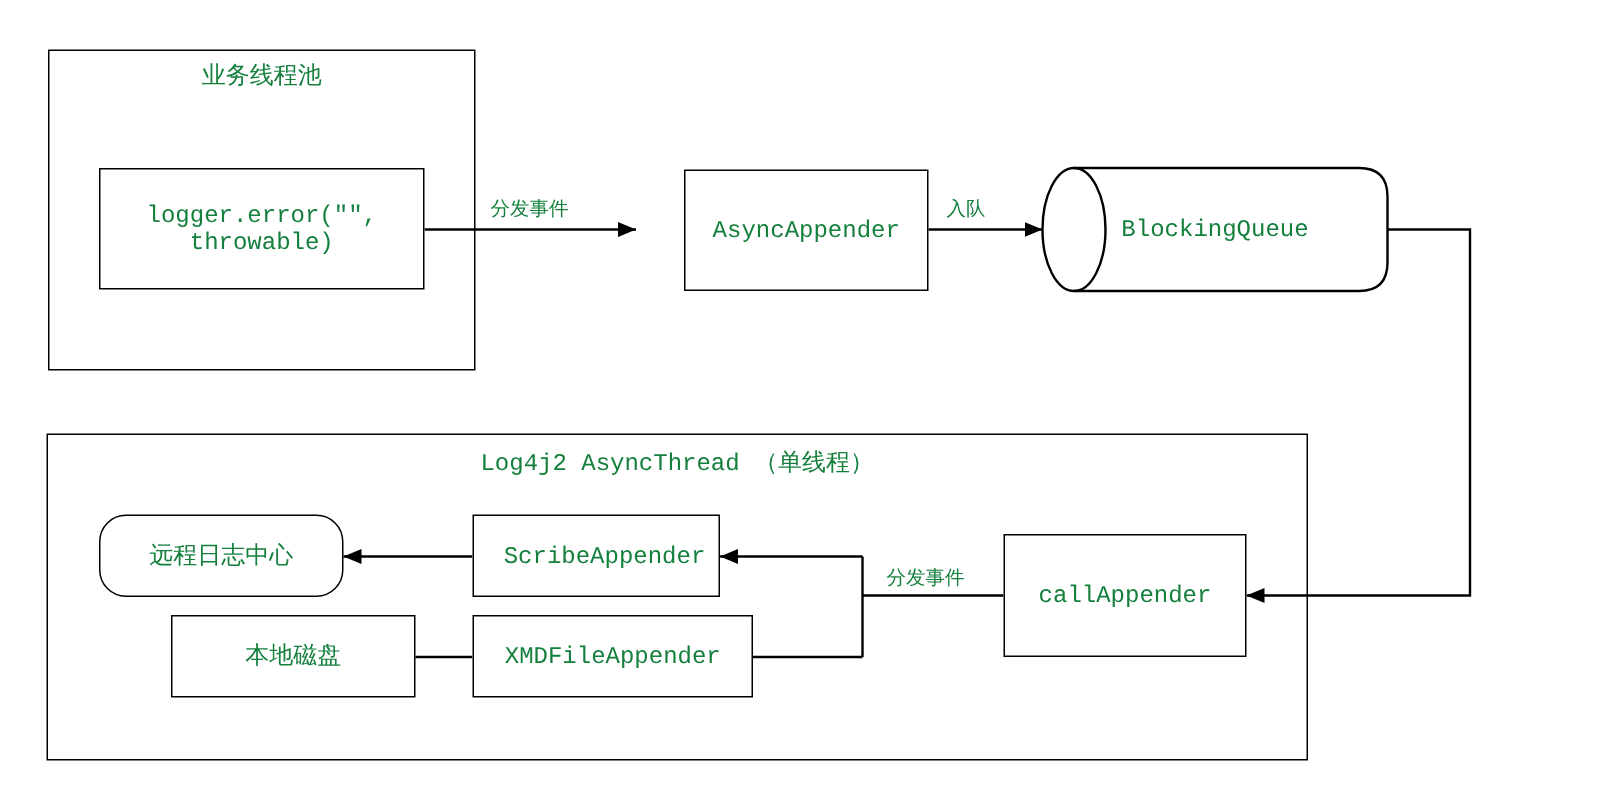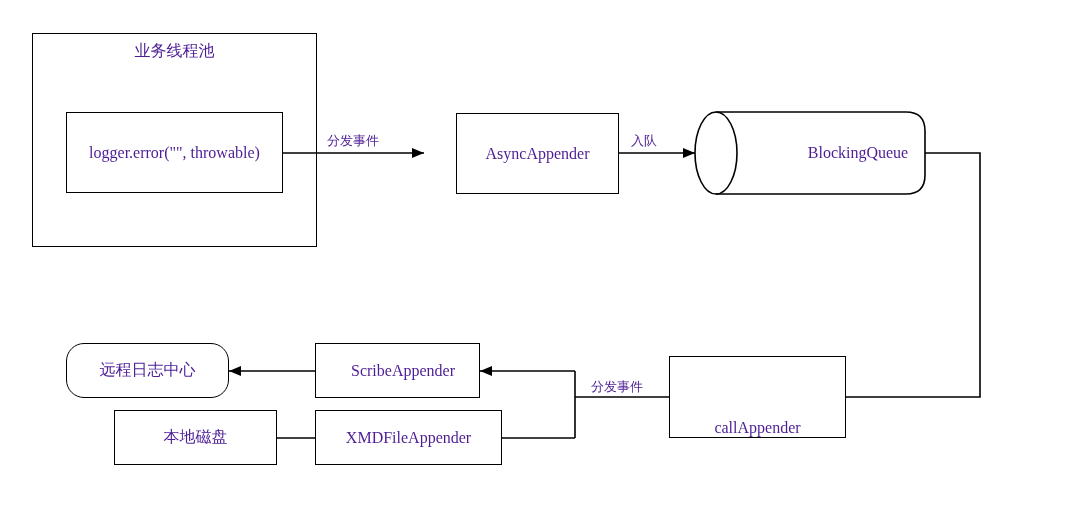--- a/index.html
+++ b/index.html
@@ -5,22 +5,22 @@
   html, body {
     margin: 0;
     padding: 0;
     background: #ffffff;
   }
   .canvas {
     position: relative;
     width: 1080px;
     height: 530px;
     background: #ffffff;
-    font-family: Liberation Serif, serif;
-    color: #4c1d95;
+    font-family: Liberation Mono, monospace;
+    color: #15803d;
     overflow: hidden;
   }
   .wires {
     position: absolute;
     left: 0;
     top: 0;
     width: 1080px;
     height: 530px;
   }
   .group-box {
@@ -46,21 +46,20 @@
     font-size: 16px;
     text-align: center;
   }
   .cyl-label {
     position: absolute;
     display: flex;
     align-items: center;
     justify-content: center;
     font-size: 16px;
     background: transparent;
-    margin-left: 48px;
   }
   .edge-label {
     position: absolute;
     transform: translate(-50%, -50%);
     background: #ffffff;
     font-size: 13px;
     line-height: 17px;
     white-space: nowrap;
     padding: 0 1px;
   }
@@ -109,38 +108,41 @@
   </div>
 
   <div class="node-box" style="left:424px; top:113px; width:163px; height:81px;margin-left:32px;">
     <span>AsyncAppender</span>
   </div>
 
   <div class="cyl-label" style="left:695px; top:112px; width:230px; height:82px;">
     <span>BlockingQueue</span>
   </div>
 
+  <div class="group-box" style="left:31px; top:289px; width:841px; height:218px; padding-top:11px;">
+    <div class="group-title">Log4j2 AsyncThread （单线程）</div>
+  </div>
 
   <div class="node-box" style="left:66px; top:343px; width:163px; height:55px;border-radius:18px;">
     <span>远程日志中心</span>
   </div>
 
   <div class="node-box" style="left:315px; top:343px; width:165px; height:55px;padding-left:11px;">
     <span>ScribeAppender</span>
   </div>
 
   <div class="node-box" style="left:66px; top:410px; width:163px; height:55px;margin-left:48px;">
     <span>本地磁盘</span>
   </div>
 
   <div class="node-box" style="left:315px; top:410px; width:187px; height:55px;">
     <span>XMDFileAppender</span>
   </div>
 
-  <div class="node-box" style="left:669px; top:356px; width:177px; height:82px;align-items:flex-end;">
+  <div class="node-box" style="left:669px; top:356px; width:162px; height:82px;">
     <span>callAppender</span>
   </div>
 
   <div class="edge-label" style="left:353px; top:140px;">分发事件</div>
   <div class="edge-label" style="left:644px; top:140px;">入队</div>
   <div class="edge-label" style="left:617px; top:386px;">分发事件</div>
 
 </div>
 
 </body></html>

